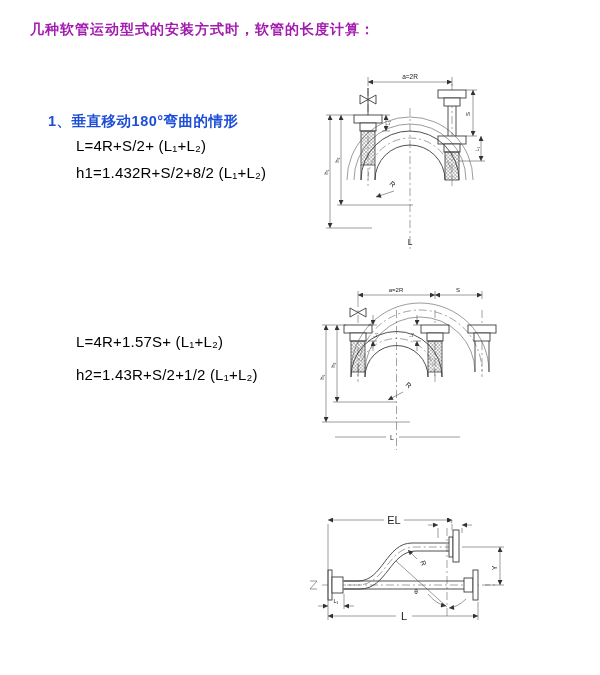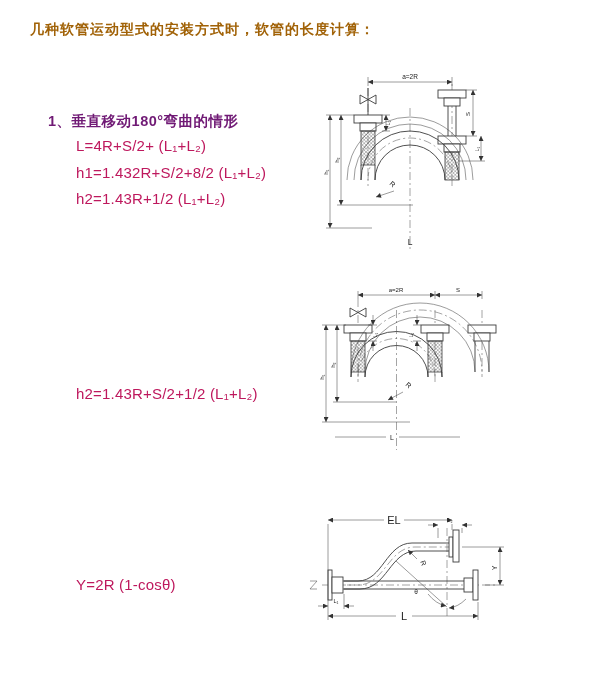--- a/index.html
+++ b/index.html
@@ -2,28 +2,28 @@
 <html><head>
 <meta charset="utf-8">
 <style>
   html,body{margin:0;padding:0;background:#ffffff;}
   .page{
     position:relative;width:600px;height:675px;background:#ffffff;overflow:hidden;
     font-family:"Liberation Sans","DejaVu Sans",sans-serif;color:#1a1a1a;
   }
   .title{
     position:absolute;left:30px;top:21px;font-size:14px;font-weight:700;
-    letter-spacing:1px;color:#a16207;
+    letter-spacing:1px;color:#a21caf;
   }
   .sec-heading{
-    position:absolute;left:48px;font-size:14.5px;font-weight:700;color:#701a75;
+    position:absolute;left:48px;font-size:14.5px;font-weight:700;color:#1d4ed8;
     letter-spacing:0.5px;
   }
   .formula{
-    position:absolute;left:76px;font-size:15px;font-weight:400;color:#be185d;
+    position:absolute;left:76px;font-size:15px;font-weight:400;color:#000000;
     letter-spacing:0.2px;
   }
   svg.diagram{position:absolute;}
   svg text{
     font-family:"Liberation Sans","DejaVu Sans",sans-serif;
     fill:#222;
   }
   .stroke-main{stroke:#3c3c3c;stroke-width:0.9;fill:none;}
   .stroke-thin{stroke:#4a4a4a;stroke-width:0.55;fill:none;}
   .stroke-dash{stroke:#5a5a5a;stroke-width:0.55;fill:none;stroke-dasharray:8,3,2,3;}
@@ -33,25 +33,24 @@
 </head>
 <body>
 
 <div class="page">
 
   <div class="title">几种软管运动型式的安装方式时，软管的长度计算：</div>
 
   <div class="sec-heading" style="top:112px">1、垂直移动180°弯曲的情形</div>
   <div class="formula" style="top:137px">L=4R+S/2+ (L₁+L₂)</div>
   <div class="formula" style="top:164px">h1=1.432R+S/2+8/2 (L₁+L₂)</div>
-  <div class="formula" style="top:190px">h2=1.43R+1/2 (L₁+L₂)</div>
-
-  <div class="formula" style="top:385px">h2=1.43R+S/2+1/2 (L₁+L₂)</div>
-
-  <div class="formula" style="top:576px">Y=2R (1-cosθ)</div>
+
+  <div class="formula" style="top:333px">L=4R+1.57S+ (L₁+L₂)</div>
+  <div class="formula" style="top:366px">h2=1.43R+S/2+1/2 (L₁+L₂)</div>
+
 
   <svg class="diagram" style="left:310px;top:68px" width="280" height="190" viewBox="0 0 280 190">
     <defs>
       <marker id="m1" viewBox="0 0 10 10" refX="10" refY="5" markerWidth="8" markerHeight="5" markerUnits="userSpaceOnUse" orient="auto-start-reverse">
         <path d="M0,0 L10,5 L0,10 z" class="arrfill"></path>
       </marker>
       <pattern id="b1" width="3.5" height="3.5" patternUnits="userSpaceOnUse">
         <path d="M0,3.5 L3.5,0 M0,0 L3.5,3.5" stroke="#666" stroke-width="0.45"></path>
       </pattern>
     </defs>

